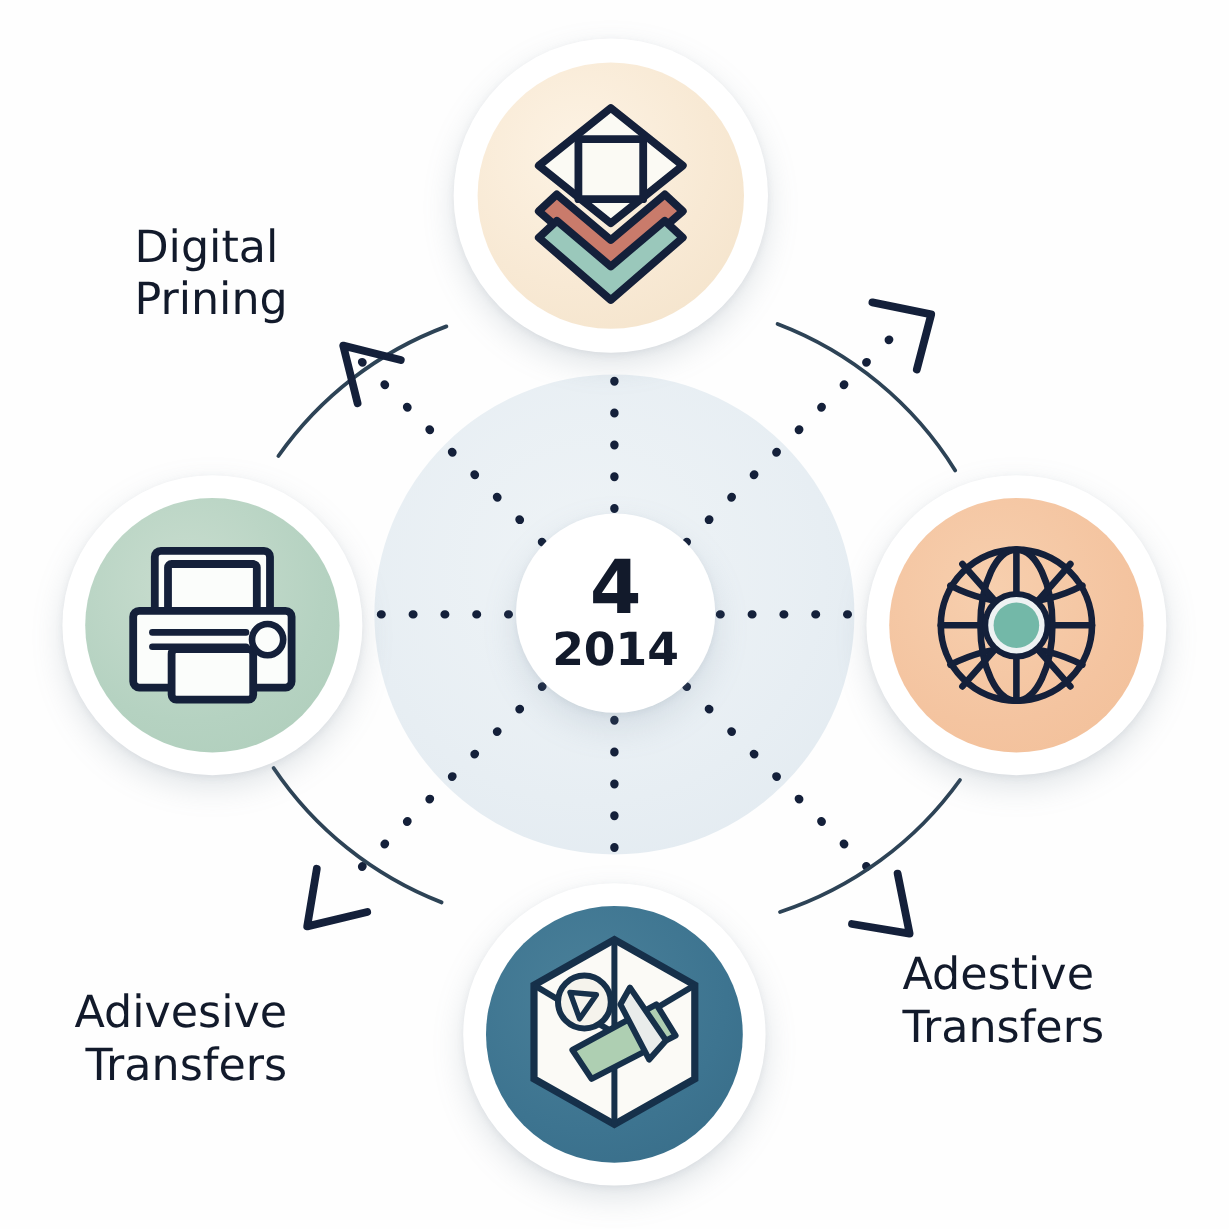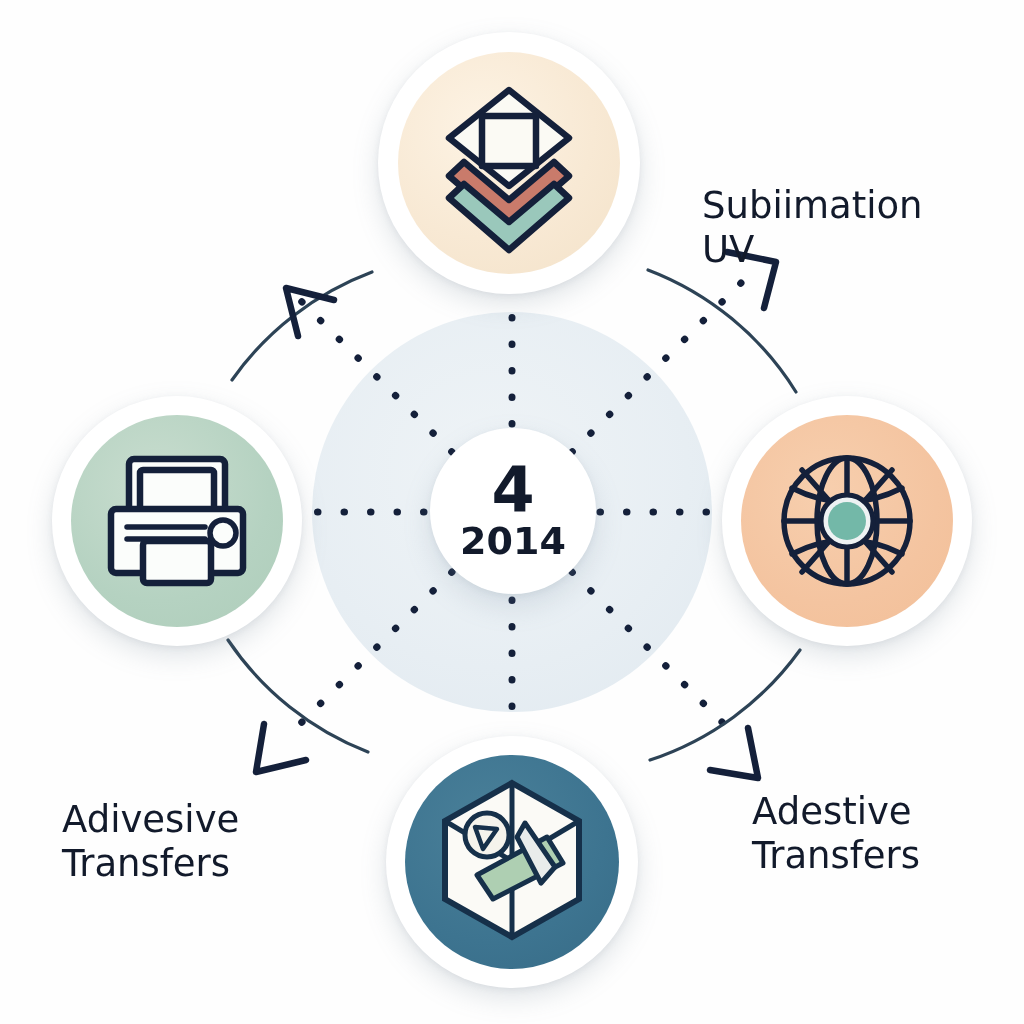--- a/index.html
+++ b/index.html
@@ -46,21 +46,21 @@
   #hub .big{font-size:62px;font-weight:700;line-height:.95;letter-spacing:0px;color:#121a2b;}
   #hub .sub{font-size:38px;font-weight:700;line-height:1.05;margin-top:2px;color:#121a2b;}
 
   
   .label{
     position:absolute;font-size:37px;line-height:1.18;color:#121a2b;
     font-weight:400;white-space:pre-line;
   }
   #label-tl{left:112px;top:184px;text-align:left;}
   #label-tr{left:702px;top:184px;text-align:left;}
-  #label-bl{left:62px;top:798px;text-align:left;}
+  #label-bl{left:62px;top:822px;text-align:right;}
   #label-br{left:752px;top:790px;text-align:left;}
 </style>
 </head>
 <body>
 
 <div id="stage">
 
   <svg class="layer" viewBox="0 0 1024 1024">
     <defs>
       <radialGradient id="innerWash" cx="45%" cy="40%" r="62%">
@@ -169,20 +169,20 @@
         <path d="M 54 56 L 76 58 L 62 78 Z" fill="none" stroke="#16304a" stroke-width="4.5" stroke-linejoin="round"></path>
       </svg>
     </div>
   </div>
 
   <div id="hub">
     <div class="big">4</div>
     <div class="sub">2014</div>
   </div>
 
-  <div class="label" id="label-tr">Subiimation
-UV</div>
+  <div class="label" id="label-tl">Digital
+Prining</div>
   <div class="label" id="label-bl">Adivesive
 Transfers</div>
   <div class="label" id="label-br">Adestive
 Transfers</div>
 
 </div>
 
 </body></html>

